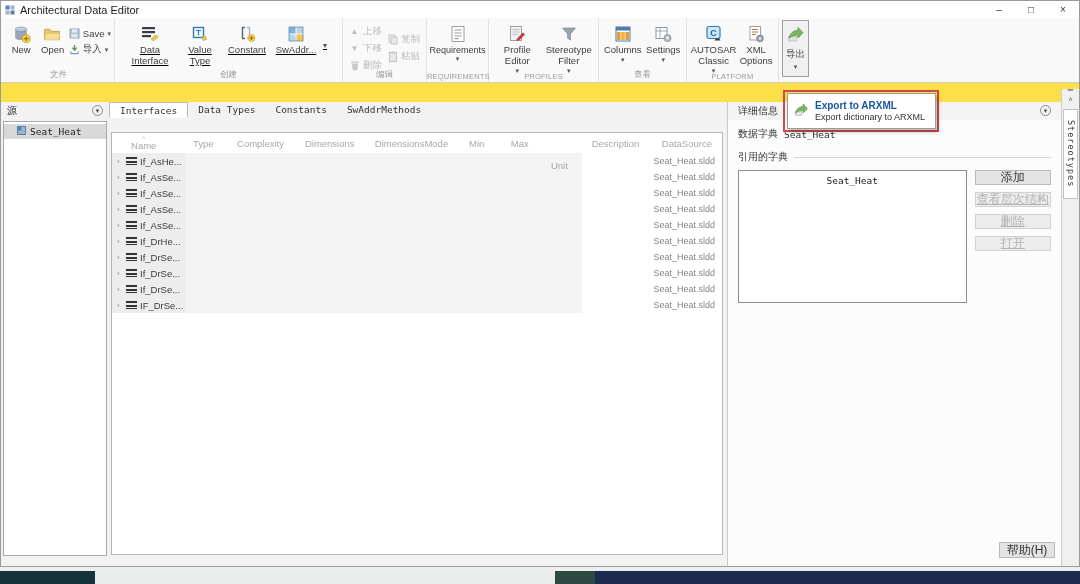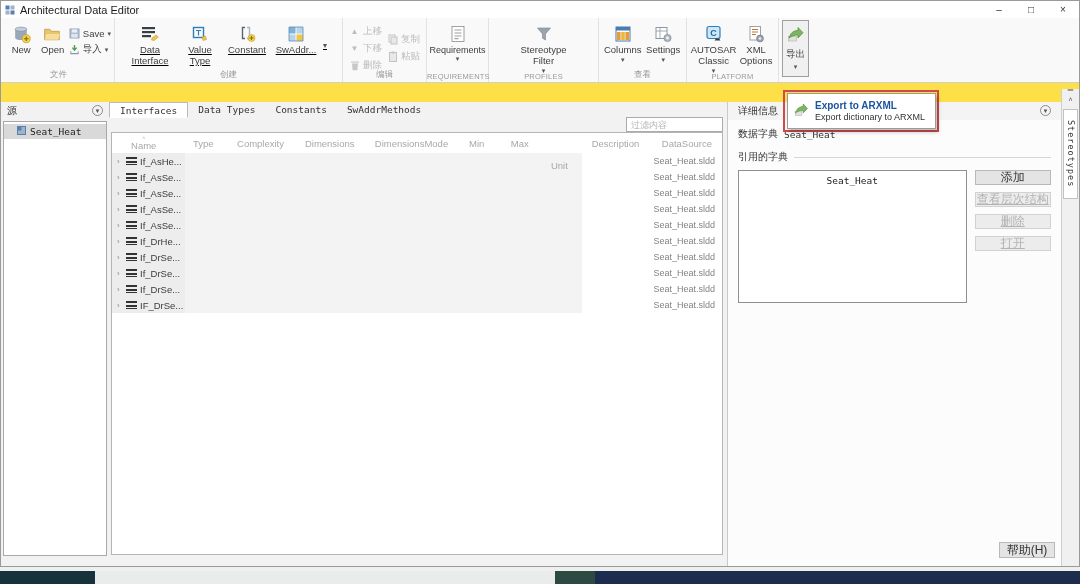--- a/index.html
+++ b/index.html
@@ -300,20 +300,31 @@
               <rect x="6.5" y="14" width="4" height="1.2" fill="#9aa0a6"></rect>
             </svg>
           </span>
         <span class="lbl" style="font-size:9px;">Requirements</span>
         <span class="caret">▾</span>
       </div>
       <div class="grp-label en">REQUIREMENTS</div>
     </div>
 
     <div class="grp" style="width:110px; justify-content:center;">
+      <div class="btn-lg" style="width:52px;">
+        <span class="ic">
+            <svg width="20" height="20" viewBox="0 0 20 20">
+              <rect x="3.5" y="2.5" width="11" height="14" fill="#f2f2f2" stroke="#8a8a8a" stroke-width="0.8"></rect>
+              <path d="M5.5 5.5h7M5.5 8h7M5.5 10.5h5" stroke="#b0b6bc" stroke-width="0.9"></path>
+              <path d="M10 14.5l6-6 2 2-6 6-2.6.6z" fill="#c23b3b"></path>
+            </svg>
+          </span>
+        <span class="lbl">Profile Editor</span>
+        <span class="caret">▾</span>
+      </div>
       <div class="btn-lg" style="width:54px;">
         <span class="ic">
             <svg width="20" height="20" viewBox="0 0 20 20">
               <path d="M3.5 4h13l-5 6v6l-3-1.8V10z" fill="#9aa4ae" stroke="#7a838c" stroke-width="0.6"></path>
             </svg>
           </span>
         <span class="lbl">Stereotype Filter</span>
         <span class="caret">▾</span>
       </div>
       <div class="grp-label en">PROFILES</div>
@@ -401,23 +412,20 @@
         </div>
       </div>
     </div>
 
     <div class="center">
       <div class="ctabs">
         <div class="ctab sel">Interfaces</div>
         <div class="ctab">Data Types</div>
         <div class="ctab">Constants</div>
         <div class="ctab">SwAddrMethods</div>
-      </div>
-      <div class="filter-row">
-        <input class="filter-input" placeholder="过滤内容" style="">
       </div>
       <div class="tablebox">
         <div class="thead">
           <div class="th">Name</div>
             <div class="th">Type</div>
             <div class="th">Complexity</div>
             <div class="th">Dimensions</div>
             <div class="th">DimensionsMode</div>
             <div class="th">Min</div>
             <div class="th">Max</div>

